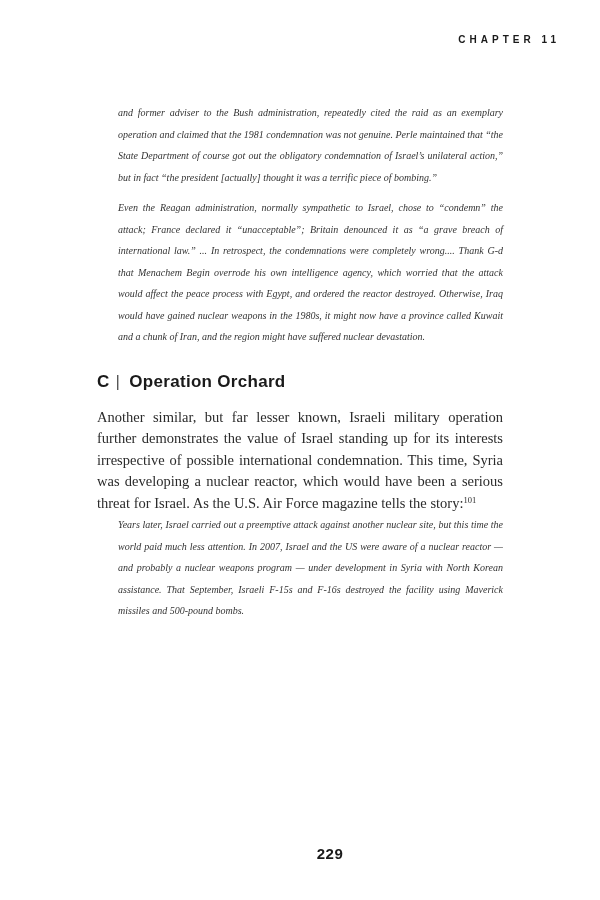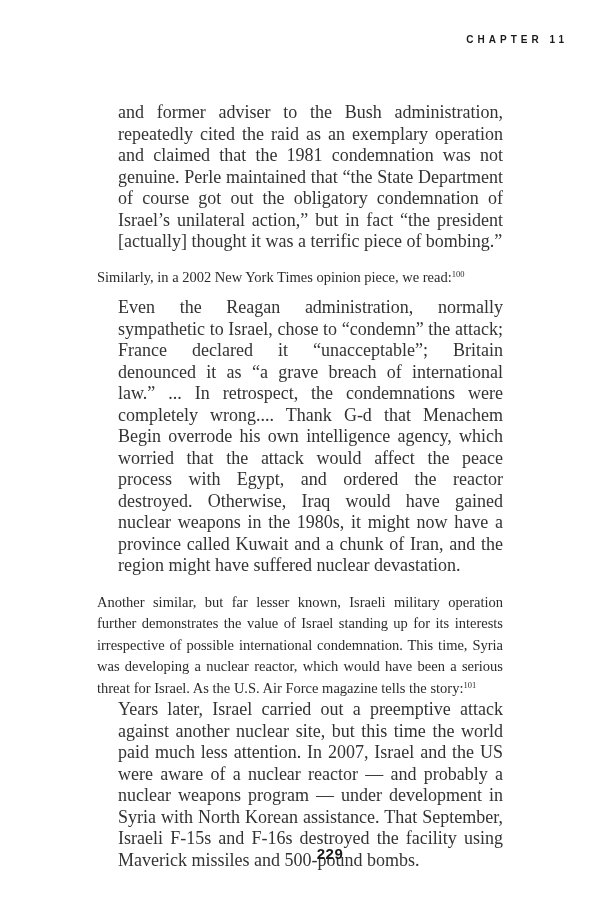--- a/index.html
+++ b/index.html
@@ -12,21 +12,21 @@
     width: 600px;
     height: 900px;
     background: #ffffff;
     overflow: hidden;
     font-family: "Liberation Serif", serif;
     color: #2b2b2b;
   }
   .chapter-header {
     position: absolute;
     top: 34px;
-    right: 32px;
+    right: 40px;
     font-family: "Liberation Sans", sans-serif;
     font-weight: bold;
     font-size: 10px;
     letter-spacing: 4px;
     color: #1a1a1a;
     white-space: nowrap;
   }
   .content {
     position: absolute;
     top: 102px;
@@ -37,21 +37,22 @@
     margin: 0;
     font-size: 14.5px;
     line-height: 21.5px;
     text-align: justify;
     color: #2b2b2b;
   }
   .quote {
     margin: 0 0 0 21px;
     width: 385px;
     box-sizing: border-box;
-    font-size: 18px;
+    font-style: italic;
+    font-size: 10px;
     line-height: 21.5px;
     text-align: justify;
     color: #333333;
   }
   .quote-first { margin-top: 0; }
   .para-similarly { margin-top: 14px; }
   .quote-nyt { margin-top: 9px; }
   .section-heading {
     margin: 24px 0 0 0;
     font-family: "Liberation Sans", sans-serif;
@@ -91,24 +92,24 @@
 <body>
 
 <div class="page">
 
   <div class="chapter-header">CHAPTER 11</div>
 
   <div class="content">
 
     <p class="quote quote-first">and former adviser to the Bush administration, repeatedly cited the raid as an exemplary operation and claimed that the 1981 condemnation was not genuine. Perle maintained that “the State Department of course got out the obligatory condemnation of Israel’s unilateral action,” but in fact “the president [actually] thought it was a terrific piece of bombing.”</p>
 
-    <p class="body-para para-similarly"><span>Similarly, in a 2002 New York Times opinion piece, we read:</span><sup class="footnote-ref">100</sup></p>
 
     <p class="quote quote-nyt">Even the Reagan administration, normally sympathetic to Israel, chose to “condemn” the attack; France declared it “unacceptable”; Britain denounced it as “a grave breach of international law.” ... In retrospect, the condemnations were completely wrong.... Thank G-d that Menachem Begin overrode his own intelligence agency, which worried that the attack would affect the peace process with Egypt, and ordered the reactor destroyed. Otherwise, Iraq would have gained nuclear weapons in the 1980s, it might now have a province called Kuwait and a chunk of Iran, and the region might have suffered nuclear devastation.</p>
 
+    <h2 class="section-heading"><span>C</span><span class="sep">|</span><span>Operation Orchard</span></h2>
 
     <p class="body-para para-orchard"><span>Another similar, but far lesser known, Israeli military operation further demonstrates the value of Israel standing up for its interests irrespective of possible international condemnation. This time, Syria was developing a nuclear reactor, which would have been a serious threat for Israel. As the U.S. Air Force magazine tells the story:</span><sup class="footnote-ref">101</sup></p>
 
     <p class="quote quote-airforce">Years later, Israel carried out a preemptive attack against another nuclear site, but this time the world paid much less attention. In 2007, Israel and the US were aware of a nuclear reactor — and probably a nuclear weapons program — under development in Syria with North Korean assistance. That September, Israeli F-15s and F-16s destroyed the facility using Maverick missiles and 500-pound bombs.</p>
 
   </div>
 
   <div class="page-number">229</div>
 
 </div>

